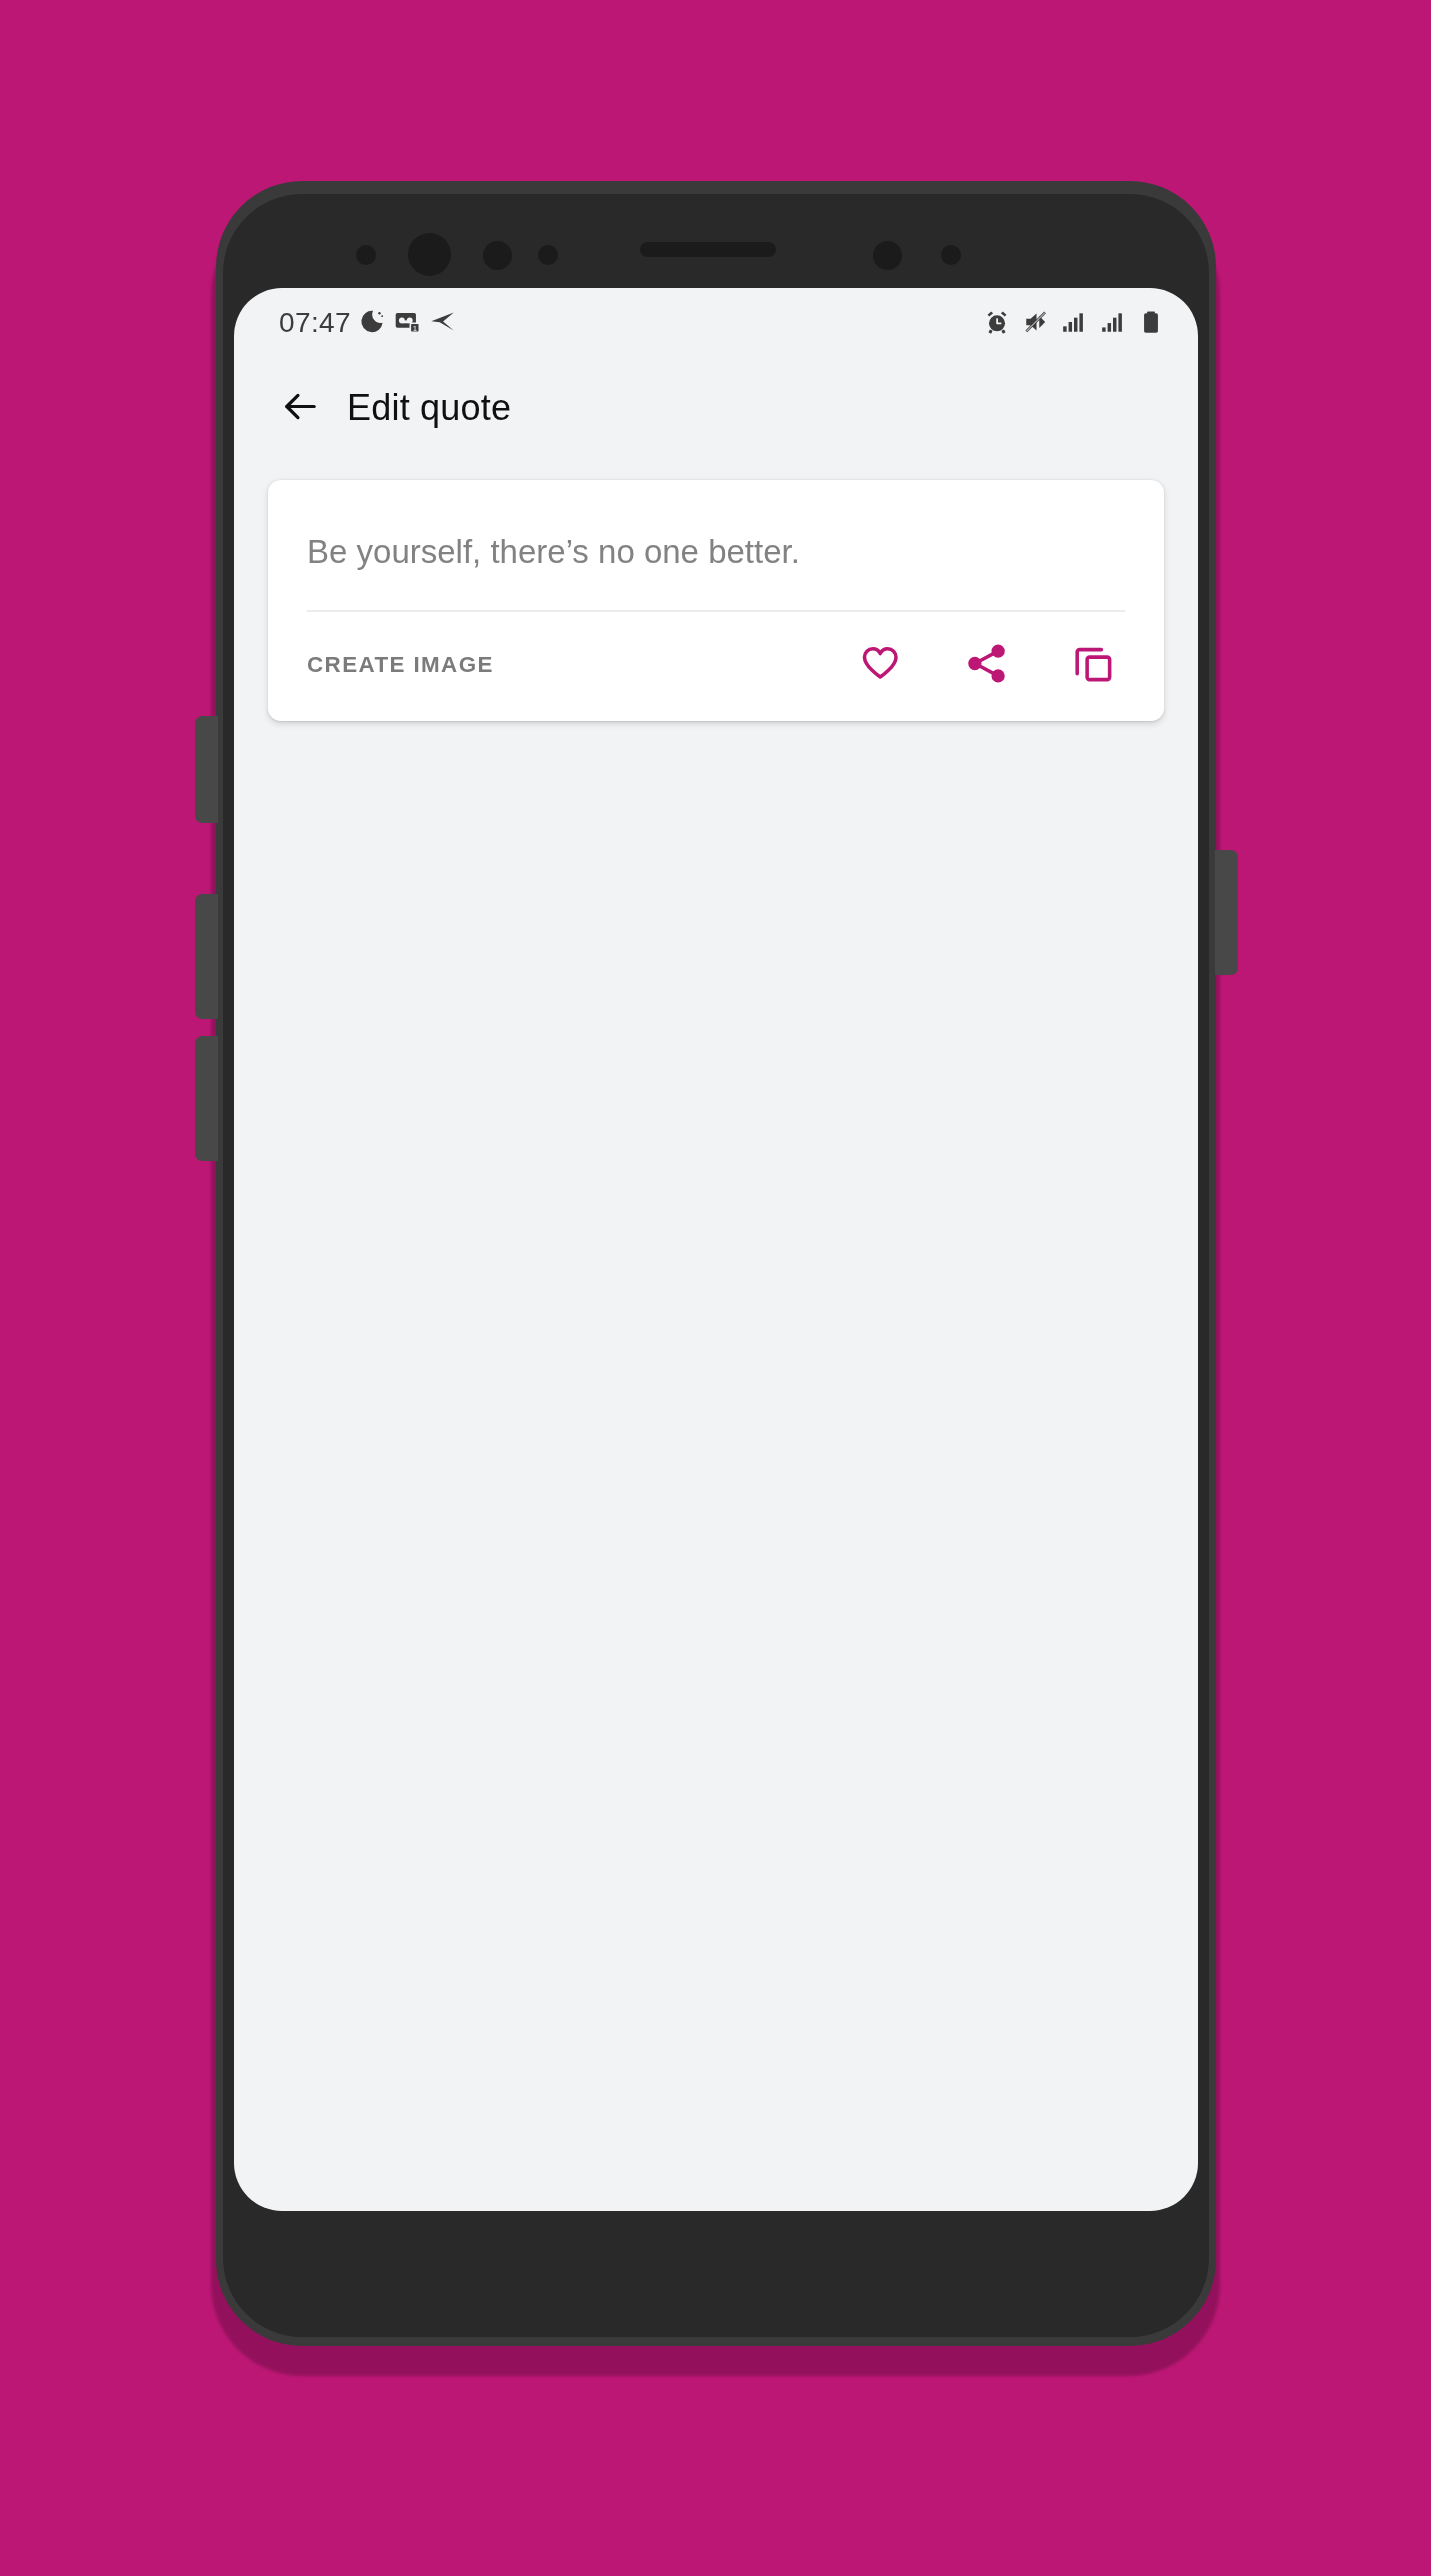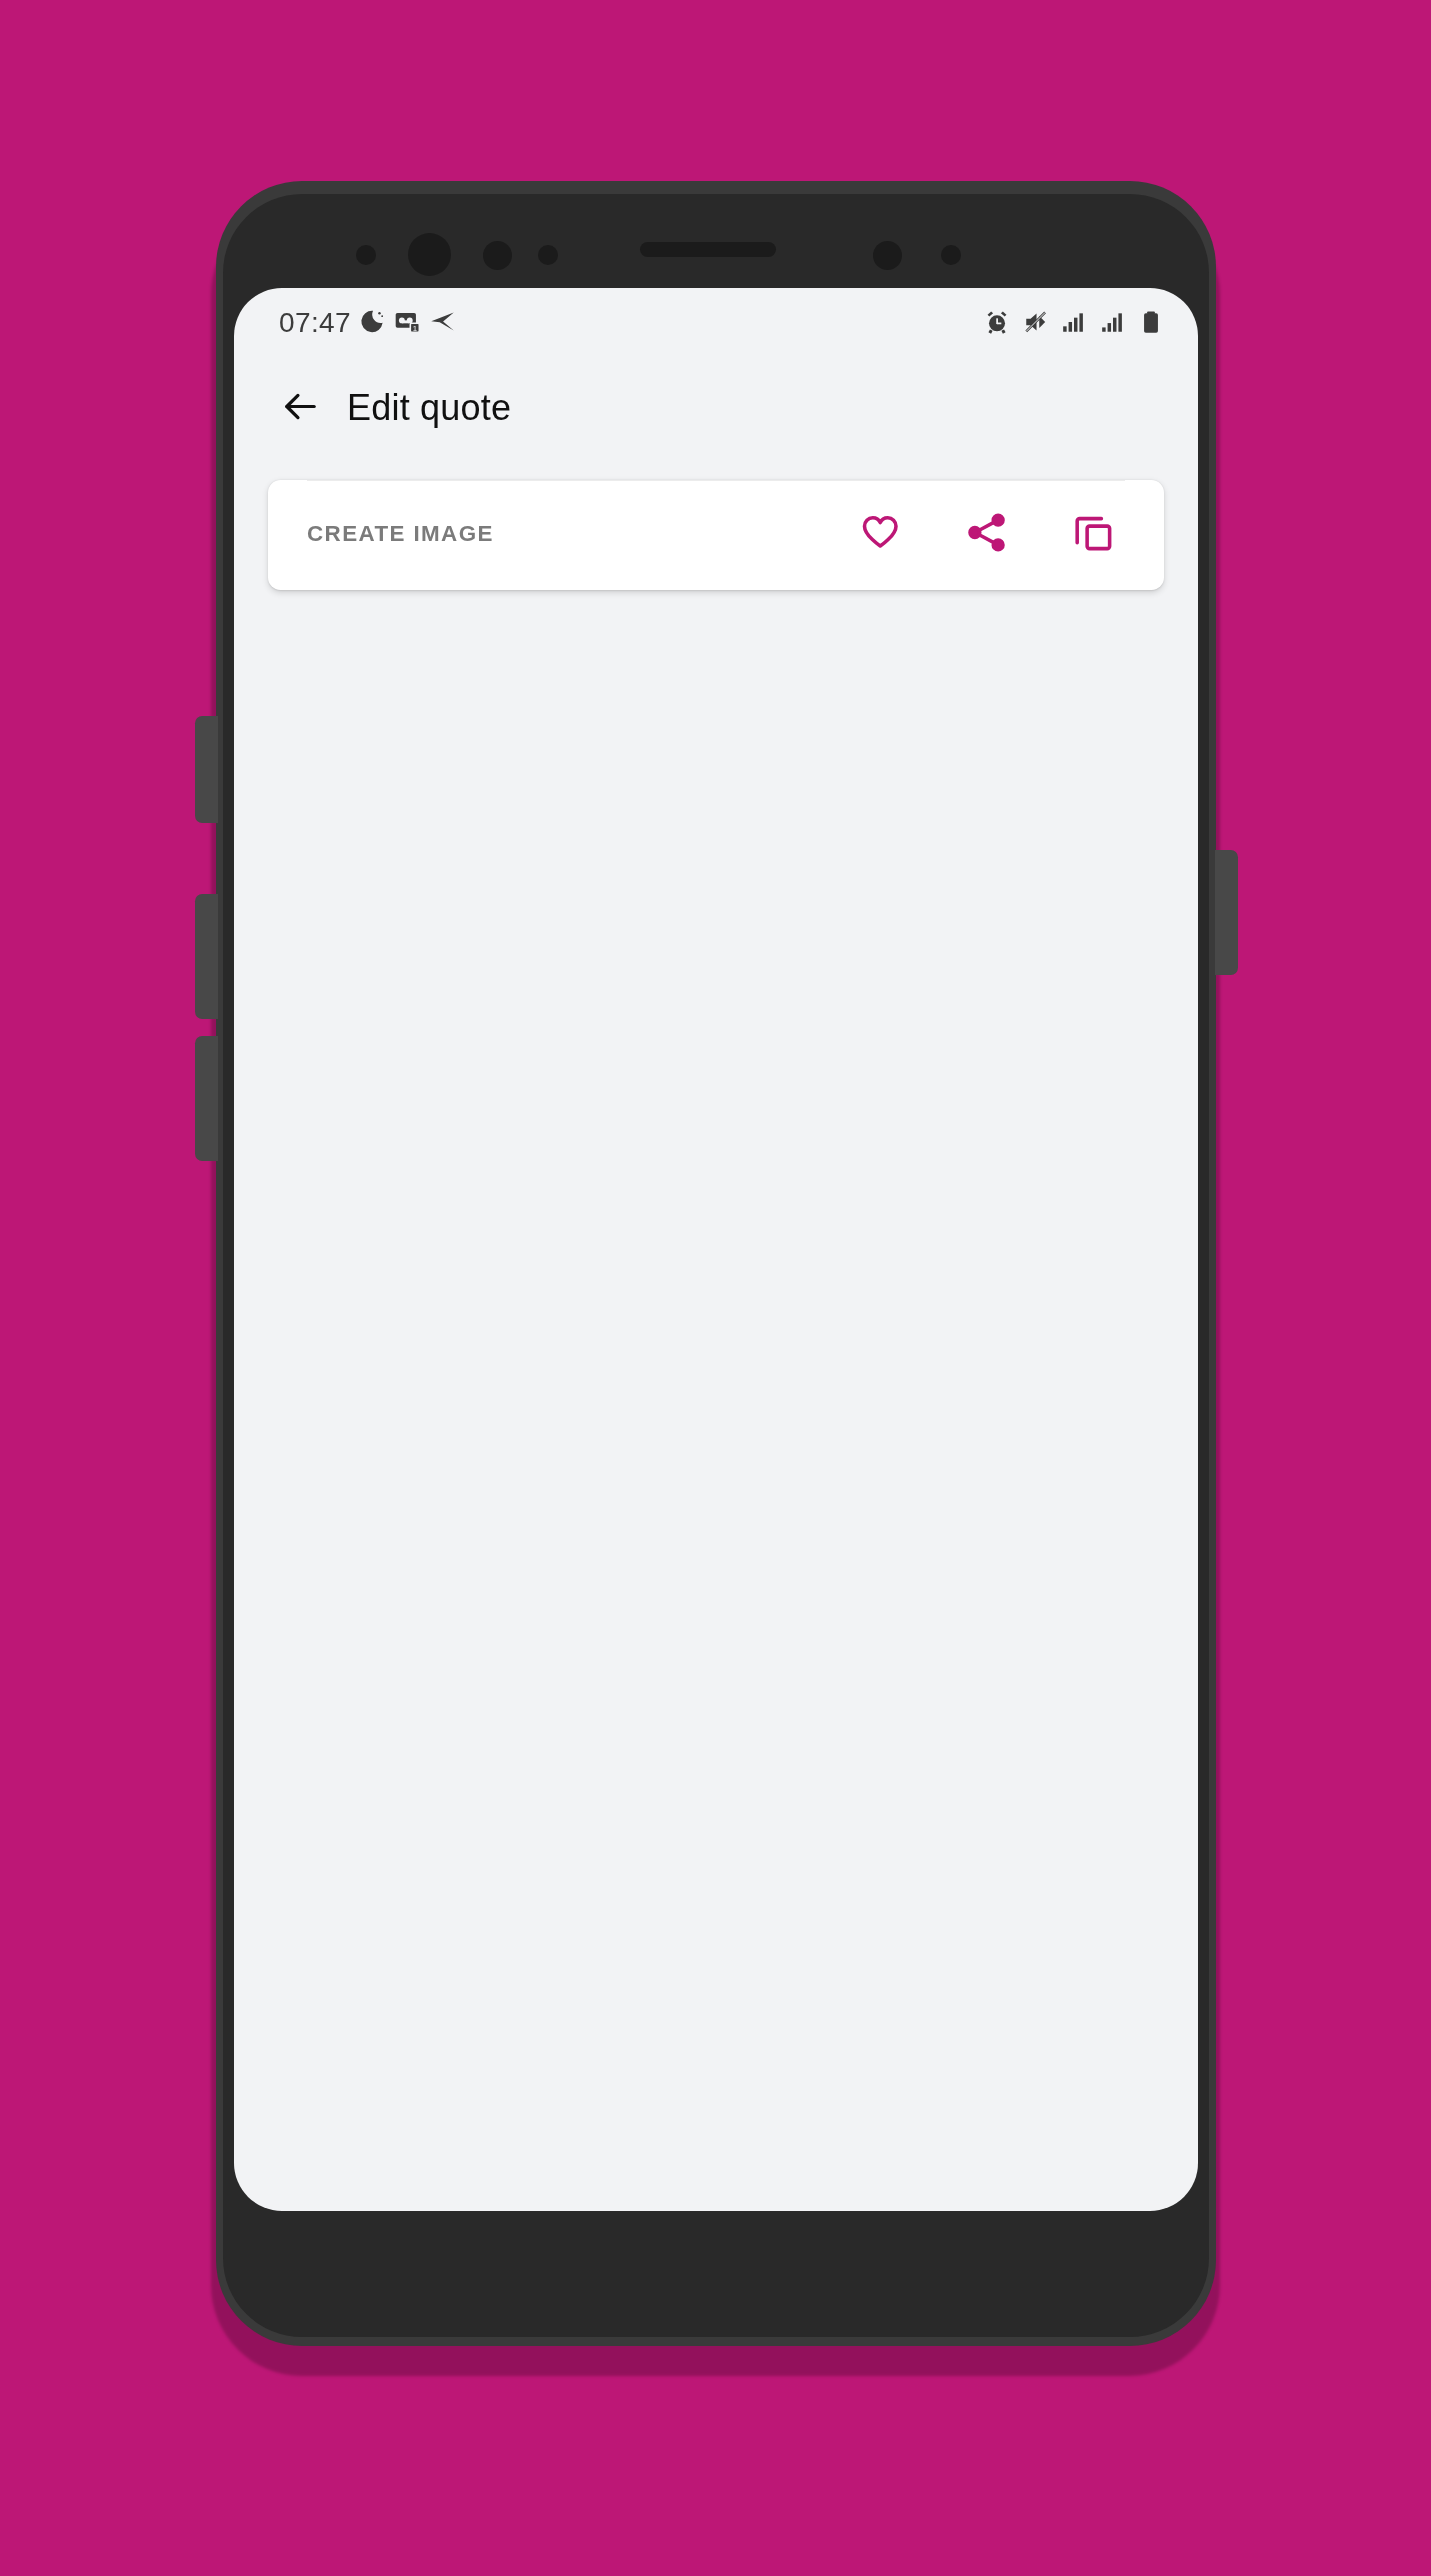--- a/index.html
+++ b/index.html
@@ -284,20 +284,23 @@
           <polyline points="10.5,5.5 4,12 10.5,18.5"></polyline>
         </svg>
       </span>
     </div>
     <div class="appbar-title">Edit quote</div>
   </div>
 
   <div class="card-wrap">
     <div class="card">
 
+      <div class="card-body">
+        <div class="quote-text">Be yourself, there’s no one better.</div>
+      </div>
 
       <div class="card-divider"></div>
 
       <div class="card-actions">
         <div class="create-image-btn">CREATE IMAGE</div>
 
         <div class="action-icons">
 
           <div class="icon-btn">
             <span>

